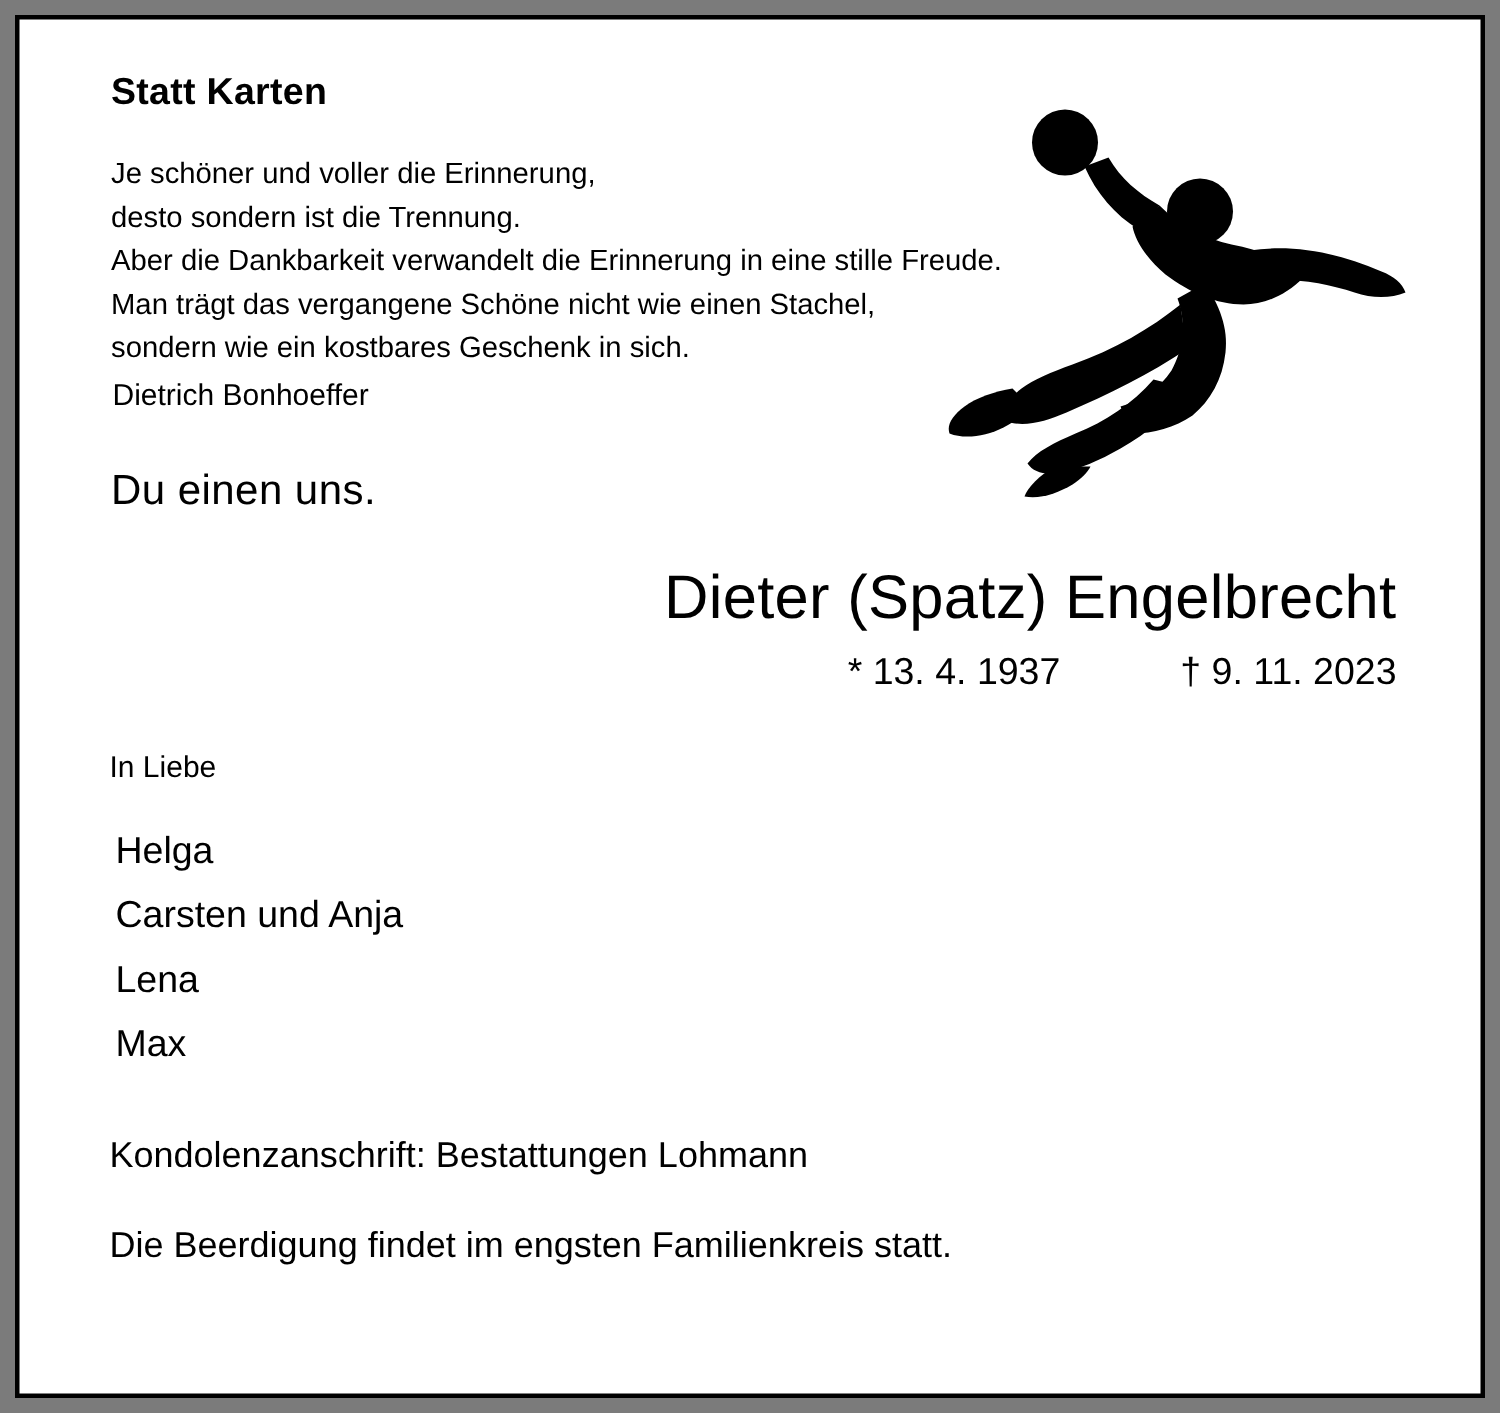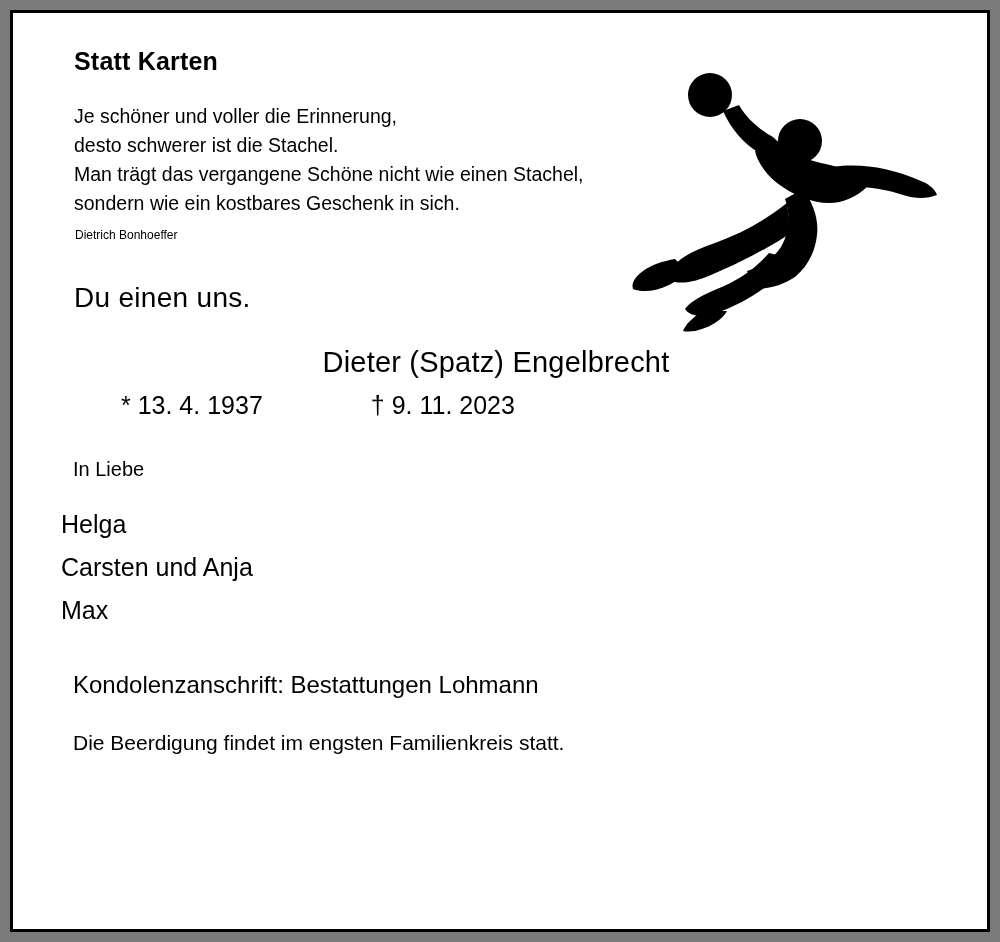--- a/index.html
+++ b/index.html
@@ -48,74 +48,75 @@
   .verse {
     margin: 0 0 0 13px;
     max-width: 640px;
   }
   .verse-line {
     font-size: 19.5px;
     line-height: 29px;
     white-space: pre;
   }
   .verse-author {
-    font-size: 12px;
+    font-size: 20px;
     line-height: 26px;
     margin-top: 4px;
     margin-left: 1px;
   }
 
   .du-fehlst {
     font-size: 28px;
     margin: 34px 0 0 13px;
     letter-spacing: 0.3px;
   }
 
   .name-block {
     text-align: center;
     margin-top: 32px;
     padding-right: 6px;
   }
   .deceased-name {
-    font-size: 29px;
+    font-size: 41px;
     letter-spacing: 0.2px;
     white-space: nowrap;
+    text-align: right;
   }
   .dates {
     margin-top: 12px;
     font-size: 25px;
     display: flex;
-    justify-content: flex-start;
-    gap: 108px;
+    justify-content: flex-end;
+    gap: 80px;
     padding-left: 60px;
   }
 
   .in-liebe {
     font-size: 20px;
     margin: 38px 0 0 12px;
   }
 
   .family {
-    margin: 22px 0 0 0;
+    margin: 22px 0 0 16px;
   }
   .family-name {
     font-size: 25px;
     line-height: 43px;
   }
 
   .address-block {
     margin: 36px 0 0 12px;
   }
   .address-line {
     font-size: 24px;
     line-height: 33px;
   }
 
   .closing {
-    font-size: 21px;
+    font-size: 24px;
     margin: 30px 0 0 12px;
   }
 
   .athlete {
     position: absolute;
     right: 40px;
     top: 50px;
     width: 350px;
     height: 270px;
     pointer-events: none;
@@ -125,41 +126,43 @@
 <body>
 
 <div class="obituary-frame">
   <div class="obituary-inner">
     <div class="content">
 
       <div class="statt-karten">Statt Karten</div>
 
       <div class="verse">
         <div class="verse-line">Je schöner und voller die Erinnerung,</div>
-        <div class="verse-line">desto schwerer ist die Stachel.</div>
+        <div class="verse-line">desto sondern ist die Trennung.</div>
+        <div class="verse-line">Aber die Dankbarkeit verwandelt die Erinnerung in eine stille Freude.</div>
         <div class="verse-line">Man trägt das vergangene Schöne nicht wie einen Stachel,</div>
         <div class="verse-line">sondern wie ein kostbares Geschenk in sich.</div>
         <div class="verse-author">Dietrich Bonhoeffer</div>
       </div>
 
       <div class="du-fehlst">Du einen uns.</div>
 
       <div class="name-block">
         <div class="deceased-name">Dieter (Spatz) Engelbrecht</div>
         <div class="dates">
           <span>* 13. 4. 1937</span>
           <span>† 9. 11. 2023</span>
         </div>
       </div>
 
       <div class="in-liebe">In Liebe</div>
 
       <div class="family">
         <div class="family-name">Helga</div>
         <div class="family-name">Carsten und Anja</div>
+        <div class="family-name">Lena</div>
         <div class="family-name">Max</div>
       </div>
 
       <div class="address-block">
         <div class="address-line">Kondolenzanschrift: Bestattungen Lohmann</div>
       </div>
 
       <div class="closing">Die Beerdigung findet im engsten Familienkreis statt.</div>
 
       <svg class="athlete" viewBox="0 0 350 270" aria-hidden="true">

